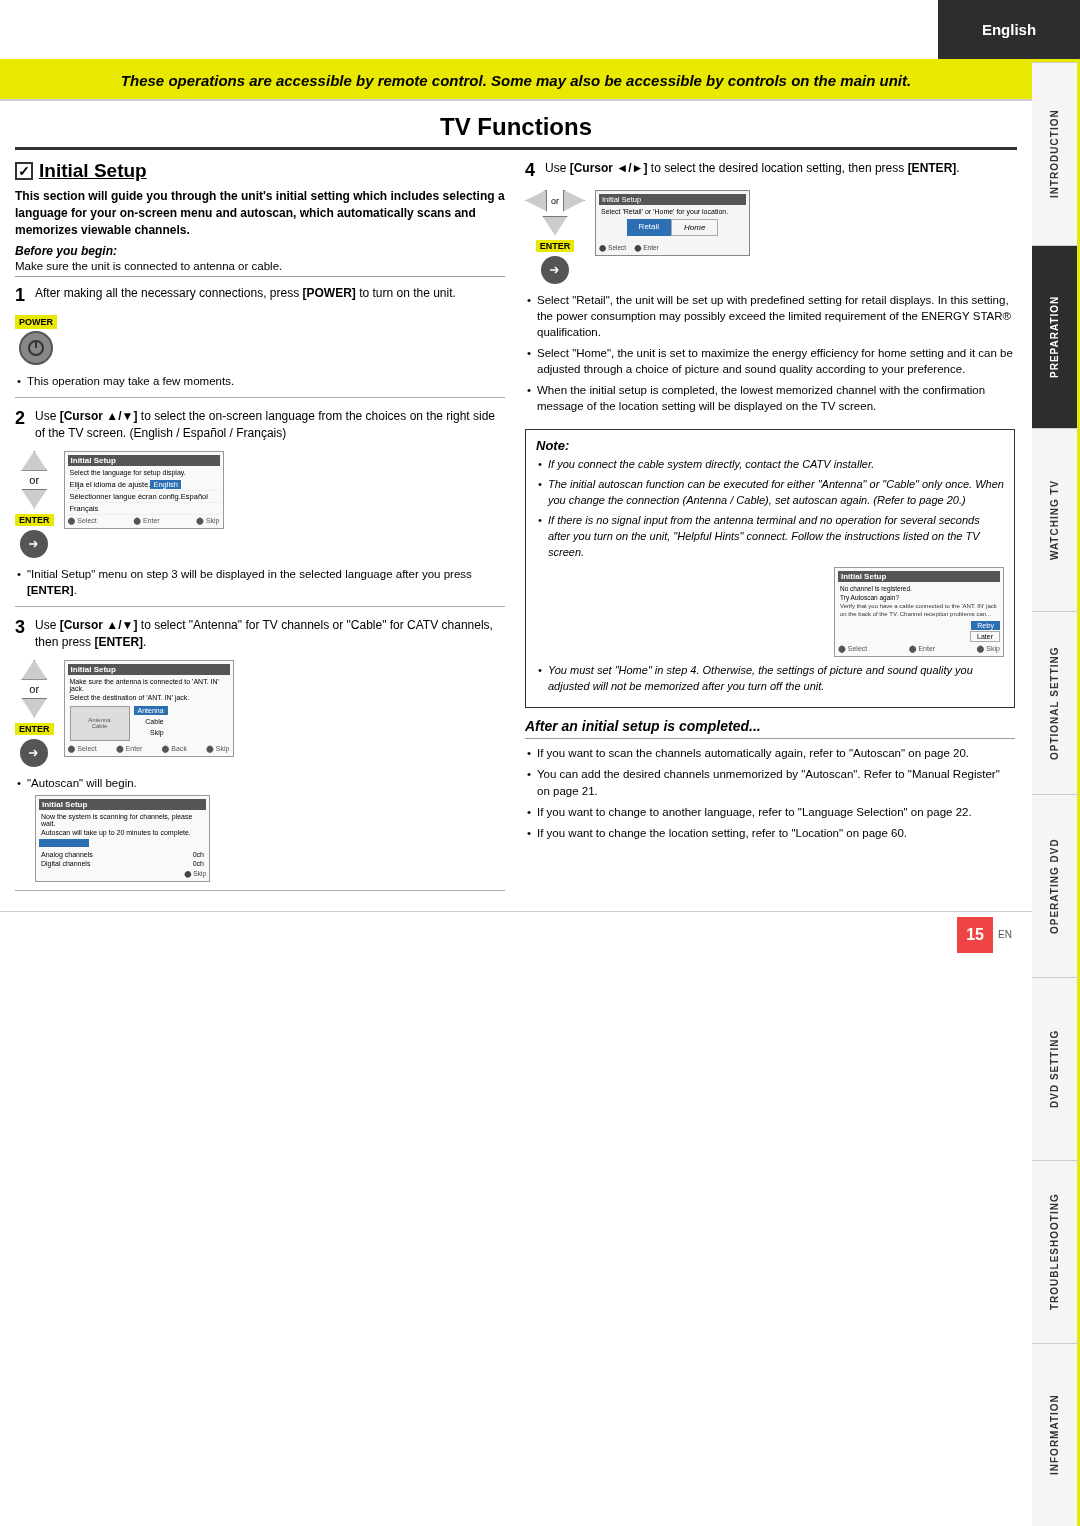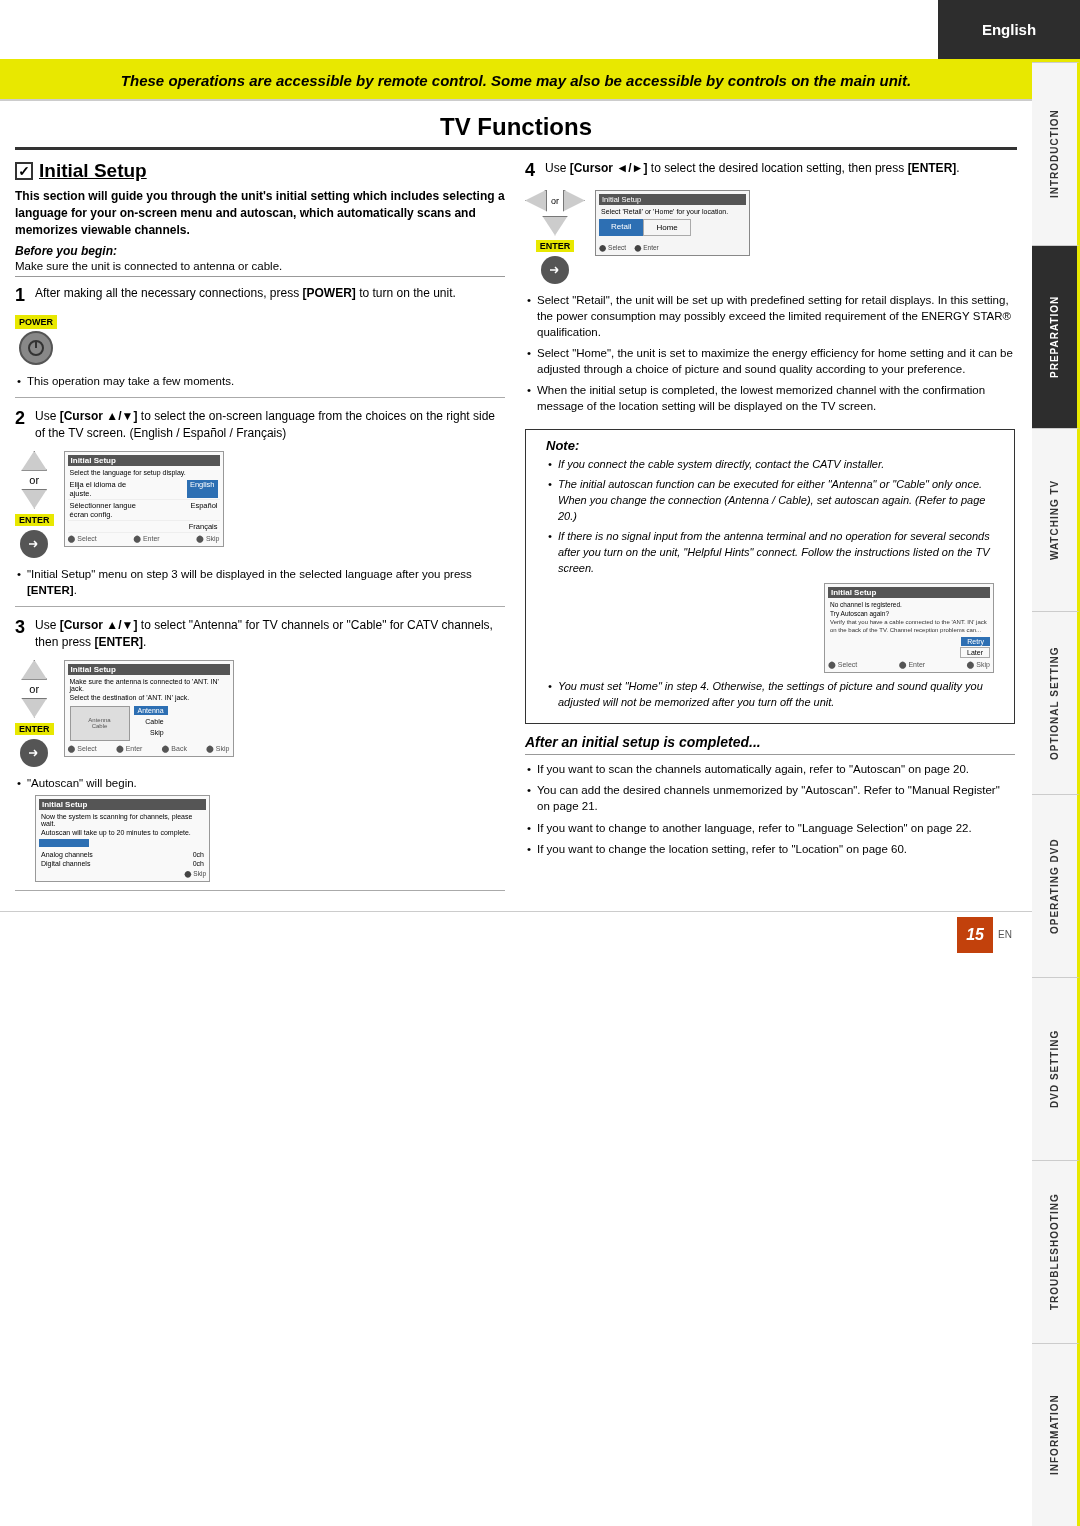--- a/index.html
+++ b/index.html
@@ -243,38 +243,37 @@
     .screen-title-bar {
       background: #555;
       color: white;
       font-size: 8px;
       padding: 1px 3px;
       margin-bottom: 2px;
       font-weight: bold;
     }
     .screen-row {
       display: flex;
-      justify-content: flex-end;
+      justify-content: flex-start;
       border-bottom: 1px solid #eee;
       padding: 1px 2px;
       font-size: 8px;
-      gap: 44px;
     }
     .screen-footer {
       display: flex;
       justify-content: space-between;
       margin-top: 2px;
       font-size: 7px;
       color: #555;
     }
 
     
     .note-box {
       border: 1px solid #333;
-      padding: 8px 20px;
+      padding: 8px 10px;
       margin-top: 15px;
       background: #fff;
     }
     .note-title {
       font-weight: bold;
       font-size: 13px;
       margin-bottom: 4px;
       font-style: italic;
     }
     .note-item {
@@ -309,30 +308,29 @@
 
     
     .page-num-area {
       display: flex;
       justify-content: flex-end;
       align-items: center;
       padding: 5px 20px;
       border-top: 1px solid #ccc;
     }
     .page-num-box {
-      background: #c2410c;
+      background: #ef4444;
       color: white;
       font-size: 16px;
       font-weight: bold;
       width: 36px;
       height: 36px;
       display: flex;
       align-items: center;
       justify-content: center;
-      font-style: italic;
     }
     .page-en {
       font-size: 10px;
       color: #555;
       margin-left: 5px;
     }
 
     .or-text {
       font-size: 11px;
       text-align: center;
@@ -548,23 +546,23 @@
             <div style="background:#555; border-radius:50%; width:28px; height:28px; display:flex; align-items:center; justify-content:center; margin-top:2px;">
               <svg width="14" height="14" viewBox="0 0 14 14">
                 <path d="M2,7 L10,7 M10,7 L7,4 M10,7 L7,10" stroke="white" stroke-width="1.5" fill="none"></path>
               </svg>
             </div>
           </div>
 
           <div class="step4-screen">
             <div class="stitle">Initial Setup</div>
             <div style="font-size:7px; padding:1px 2px; margin-bottom:3px;">Select 'Retail' or 'Home' for your location.</div>
-            <div style="display:flex; justify-content:flex-start; margin-bottom:8px;">
+            <div style="display:flex; justify-content:center; margin-bottom:8px;">
               <div style="background:#2d6fb3; color:white; font-size:8px; padding:3px 12px;">Retail</div>
-              <div style="font-size:8px; padding:3px 12px; border:1px solid #aaa;">Home</div>
+              <div style="font-size:8px; padding:3px 12px; border:1px solid #aaa;font-style:italic;">Home</div>
             </div>
             <div class="sfooter">
               <span>⬤ Select</span>
               <span>⬤ Enter</span>
             </div>
           </div>
         </div>
 
         <div class="bullet-item">Select "Retail", the unit will be set up with predefined setting for retail displays. In this setting, the power consumption may possibly exceed the limited requirement of the ENERGY STAR® qualification.</div>
 

